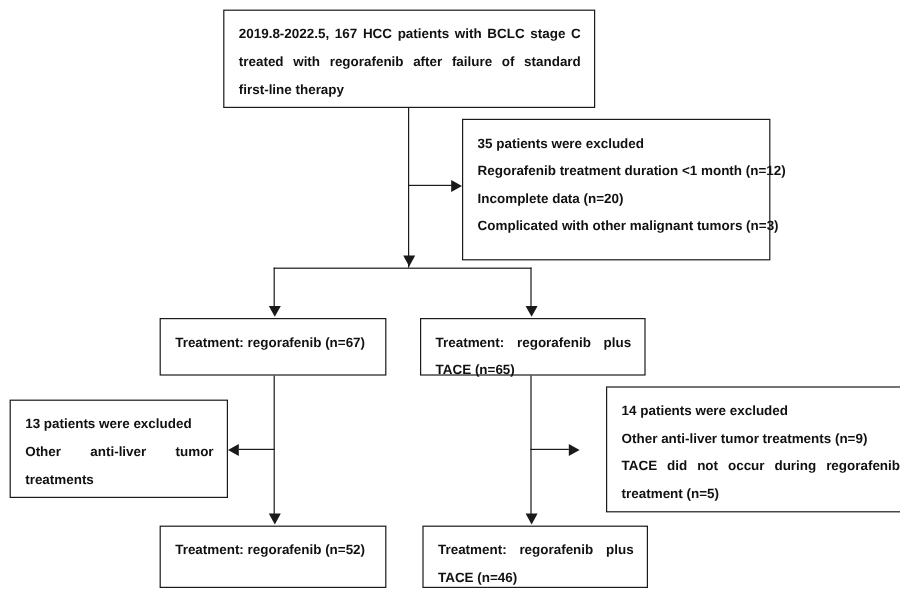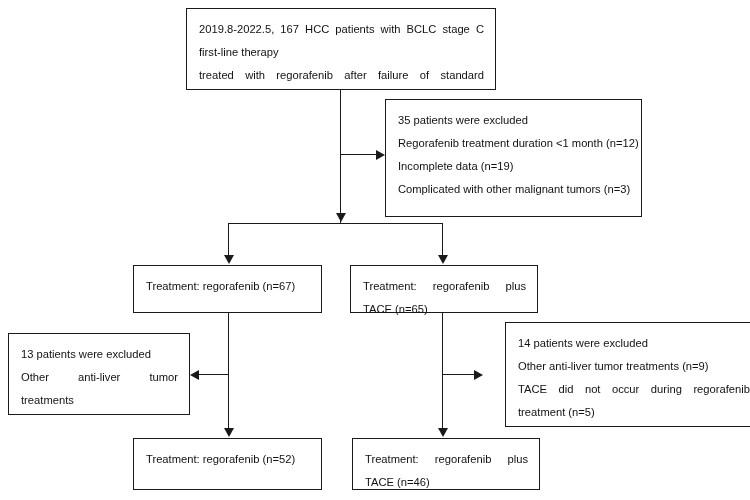--- a/index.html
+++ b/index.html
@@ -20,20 +20,21 @@
     position: absolute;
     box-sizing: border-box;
     border: 1px solid #1a1a1a;
     background: #ffffff;
     color: #111111;
     font-size: 11.2px;
     line-height: 23px;
     padding: 9px 11px 9px 12px;
     text-align: justify;
     text-justify: inter-word;
+    font-weight: bold;
   }
   .box .ln {
     display: block;
     white-space: nowrap;
   }
   .box.justify .ln {
     text-align: justify;
     text-align-last: justify;
     white-space: normal;
   }
@@ -76,28 +77,28 @@
     border-right: 9px solid #1a1a1a;
   }
 </style>
 </head>
 <body>
 
 <div id="canvas">
 
   <div class="box justify" style="left:186px; top:8px; width:310px; height:82px;">
     <span class="ln">2019.8-2022.5,  167 HCC patients with BCLC stage C</span>
+    <span class="ln">treated with regorafenib after failure of standard</span>
     <span class="ln last">first-line therapy</span>
-    <span class="ln">treated with regorafenib after failure of standard</span>
   </div>
 
   <div class="box" style="left:385px; top:99px; width:257px; height:118px;">
     <span class="ln">35 patients were excluded</span>
     <span class="ln">Regorafenib treatment duration &lt;1 month (n=12)</span>
-    <span class="ln">Incomplete data (n=19)</span>
+    <span class="ln">Incomplete data (n=20)</span>
     <span class="ln">Complicated with other malignant tumors (n=3)</span>
   </div>
 
   <div class="box" style="left:133px; top:265px; width:189px; height:48px;">
     <span class="ln">Treatment: regorafenib (n=67)</span>
   </div>
 
   <div class="box justify" style="left:350px; top:265px; width:188px; height:48px;">
     <span class="ln">Treatment:  regorafenib  plus</span>
     <span class="ln last">TACE (n=65)</span>

